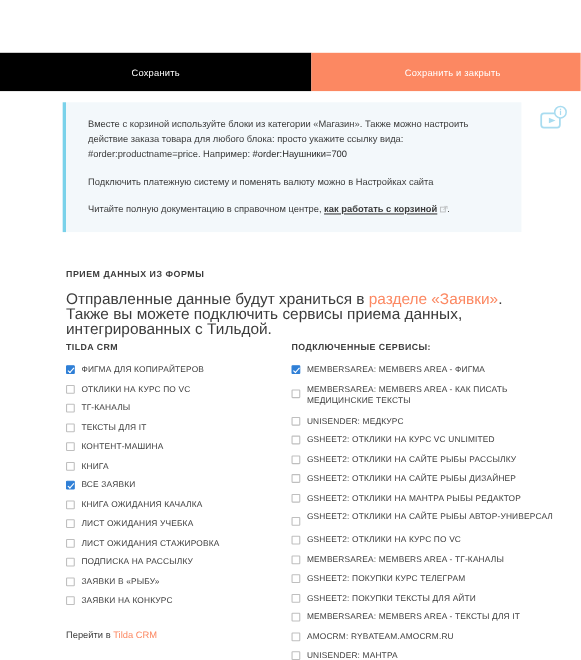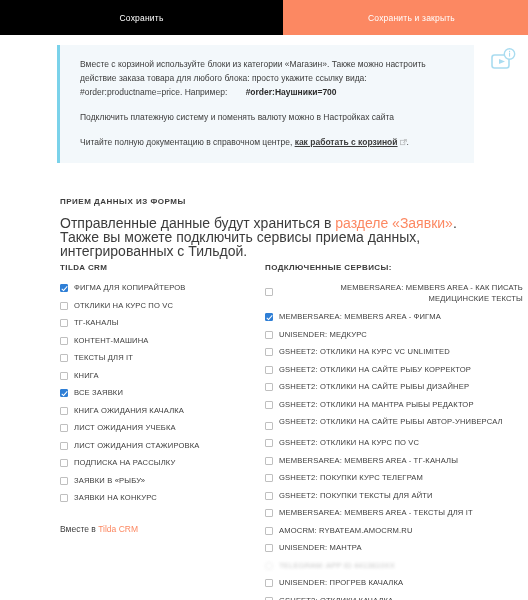--- a/index.html
+++ b/index.html
@@ -9,20 +9,21 @@
     background: #ffffff;
     font-family: "Liberation Sans", sans-serif;
     overflow: hidden;
   }
 
   
   .topbar {
     display: flex;
     width: 528px;
     height: 35px;
+    margin-top: 48px;
   }
   .topbar-btn {
     height: 35px;
     display: flex;
     align-items: center;
     justify-content: center;
     font-size: 8.5px;
     letter-spacing: .2px;
     cursor: pointer;
     user-select: none;
@@ -67,21 +68,21 @@
     border-left: 3px solid #7ad2ea;
     padding: 12px 16px 13px 20px;
   }
   .callout p {
     margin: 0;
     font-size: 8.5px;
     line-height: 14px;
     color: #3c3c3c;
   }
   .callout p + p { margin-top: 11px; }
-  .callout b { font-weight: bold; color: #2b2b2b; margin-left: 16px; }
+  .callout b { font-weight: normal; color: #2b2b2b; }
   .doc-link {
     color: #3c3c3c;
     font-weight: bold;
     text-decoration: underline;
   }
   .ext-icon {
     display: inline-block;
     vertical-align: -1px;
     margin-left: 2px;
     opacity: .55;
@@ -132,21 +133,20 @@
     letter-spacing: .4px;
     color: #3c3c3c;
     margin-bottom: 11px;
   }
 
   .cb-row {
     display: flex;
     align-items: flex-start;
     margin-bottom: 7px;
     cursor: pointer;
-    text-align: right;
   }
   .cb-row.two-line { margin-bottom: 8px; }
 
   .cb {
     flex: 0 0 auto;
     width: 8px;
     height: 8px;
     margin-top: 1px;
     margin-right: 6px;
     border: 1px solid #bfbfbf;
@@ -239,25 +239,25 @@
           <div class="cb-row">
             <span class="cb"></span>
             <span class="cb-label">ОТКЛИКИ НА КУРС ПО VC</span>
           </div>
           <div class="cb-row">
             <span class="cb"></span>
             <span class="cb-label">ТГ-КАНАЛЫ</span>
           </div>
           <div class="cb-row">
             <span class="cb"></span>
+            <span class="cb-label">ТЕКСТЫ ДЛЯ IT</span>
+          </div>
+          <div class="cb-row">
+            <span class="cb"></span>
             <span class="cb-label">КОНТЕНТ-МАШИНА</span>
-          </div>
-          <div class="cb-row">
-            <span class="cb"></span>
-            <span class="cb-label">ТЕКСТЫ ДЛЯ IT</span>
           </div>
           <div class="cb-row">
             <span class="cb"></span>
             <span class="cb-label">КНИГА</span>
           </div>
           <div class="cb-row">
             <span class="cb checked"></span>
             <span class="cb-label">ВСЕ ЗАЯВКИ</span>
           </div>
           <div class="cb-row">
@@ -279,46 +279,46 @@
           <div class="cb-row">
             <span class="cb"></span>
             <span class="cb-label">ЗАЯВКИ В «РЫБУ»</span>
           </div>
           <div class="cb-row">
             <span class="cb"></span>
             <span class="cb-label">ЗАЯВКИ НА КОНКУРС</span>
           </div>
         </div>
       <div class="goto-crm">
-        <span>Вместе в </span><a class="accent-link">Tilda CRM</a>
+        <span>Перейти в </span><a class="accent-link">Tilda CRM</a>
       </div>
     </div>
 
     <div class="col col-right">
       <div class="col-head">ПОДКЛЮЧЕННЫЕ СЕРВИСЫ:</div>
       <div id="right-list">
-          <div class="cb-row two-line">
-            <span class="cb"></span>
-            <span class="cb-label">MEMBERSAREA: MEMBERS AREA - КАК ПИСАТЬ МЕДИЦИНСКИЕ ТЕКСТЫ</span>
-          </div>
           <div class="cb-row">
             <span class="cb checked"></span>
             <span class="cb-label">MEMBERSAREA: MEMBERS AREA - ФИГМА</span>
           </div>
+          <div class="cb-row two-line">
+            <span class="cb"></span>
+            <span class="cb-label">MEMBERSAREA: MEMBERS AREA - КАК ПИСАТЬ МЕДИЦИНСКИЕ ТЕКСТЫ</span>
+          </div>
           <div class="cb-row">
             <span class="cb"></span>
             <span class="cb-label">UNISENDER: МЕДКУРС</span>
           </div>
           <div class="cb-row">
             <span class="cb"></span>
             <span class="cb-label">GSHEET2: ОТКЛИКИ НА КУРС VC UNLIMITED</span>
           </div>
           <div class="cb-row">
             <span class="cb"></span>
-            <span class="cb-label">GSHEET2: ОТКЛИКИ НА САЙТЕ РЫБУ КОРРЕКТОР</span>
+            <span class="cb-label">GSHEET2: ОТКЛИКИ НА САЙТЕ РЫБЫ РАССЫЛКУ</span>
           </div>
           <div class="cb-row">
             <span class="cb"></span>
             <span class="cb-label">GSHEET2: ОТКЛИКИ НА САЙТЕ РЫБЫ ДИЗАЙНЕР</span>
           </div>
           <div class="cb-row">
             <span class="cb"></span>
             <span class="cb-label">GSHEET2: ОТКЛИКИ НА МАНТРА РЫБЫ РЕДАКТОР</span>
           </div>
           <div class="cb-row two-line">

